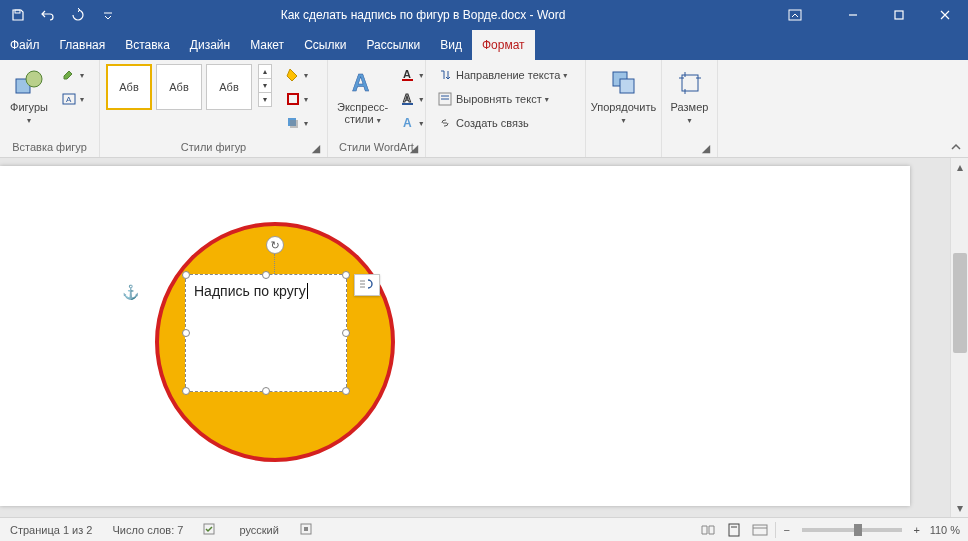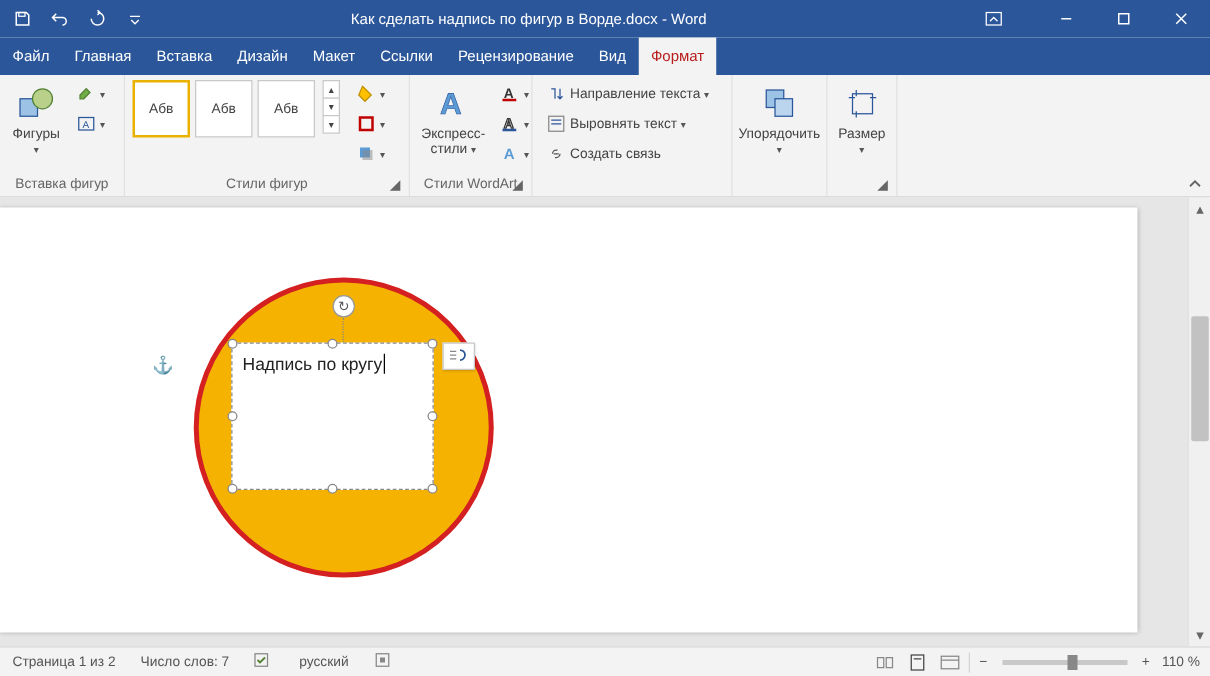--- a/index.html
+++ b/index.html
@@ -133,21 +133,21 @@
   </div>
 </div>
 
 <div class="tabsrow">
   <div class="tab">Файл</div>
   <div class="tab">Главная</div>
   <div class="tab">Вставка</div>
   <div class="tab">Дизайн</div>
   <div class="tab">Макет</div>
   <div class="tab">Ссылки</div>
-  <div class="tab">Рецензирование</div>
+  <div class="tab">Рассылки</div>
   <div class="tab">Вид</div>
   <div class="tab contextual active">Формат</div>
   <div class="tabs-spacer"></div>
 </div>
 
 <div class="ribbon">
 
   <div class="group" style="width:100px;">
     <div class="group-body">
       <div class="bigbtn" style="width:46px;">

